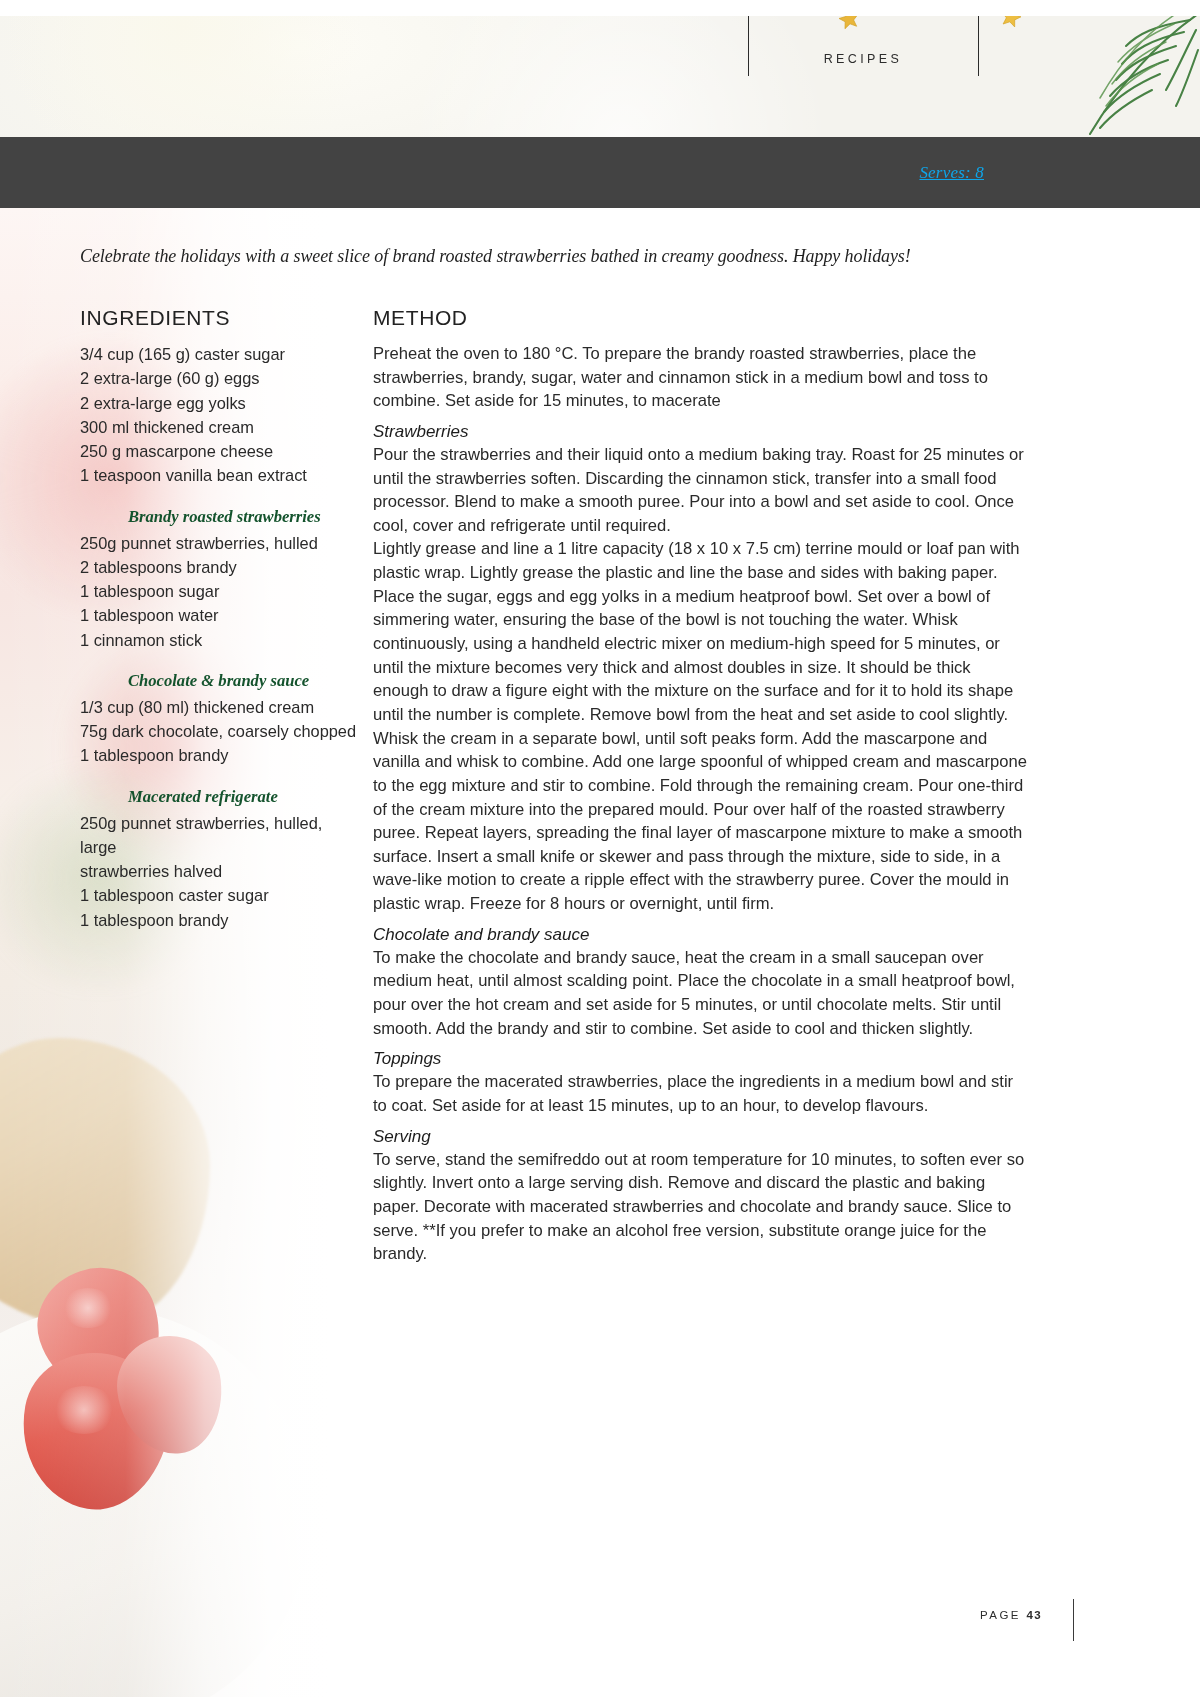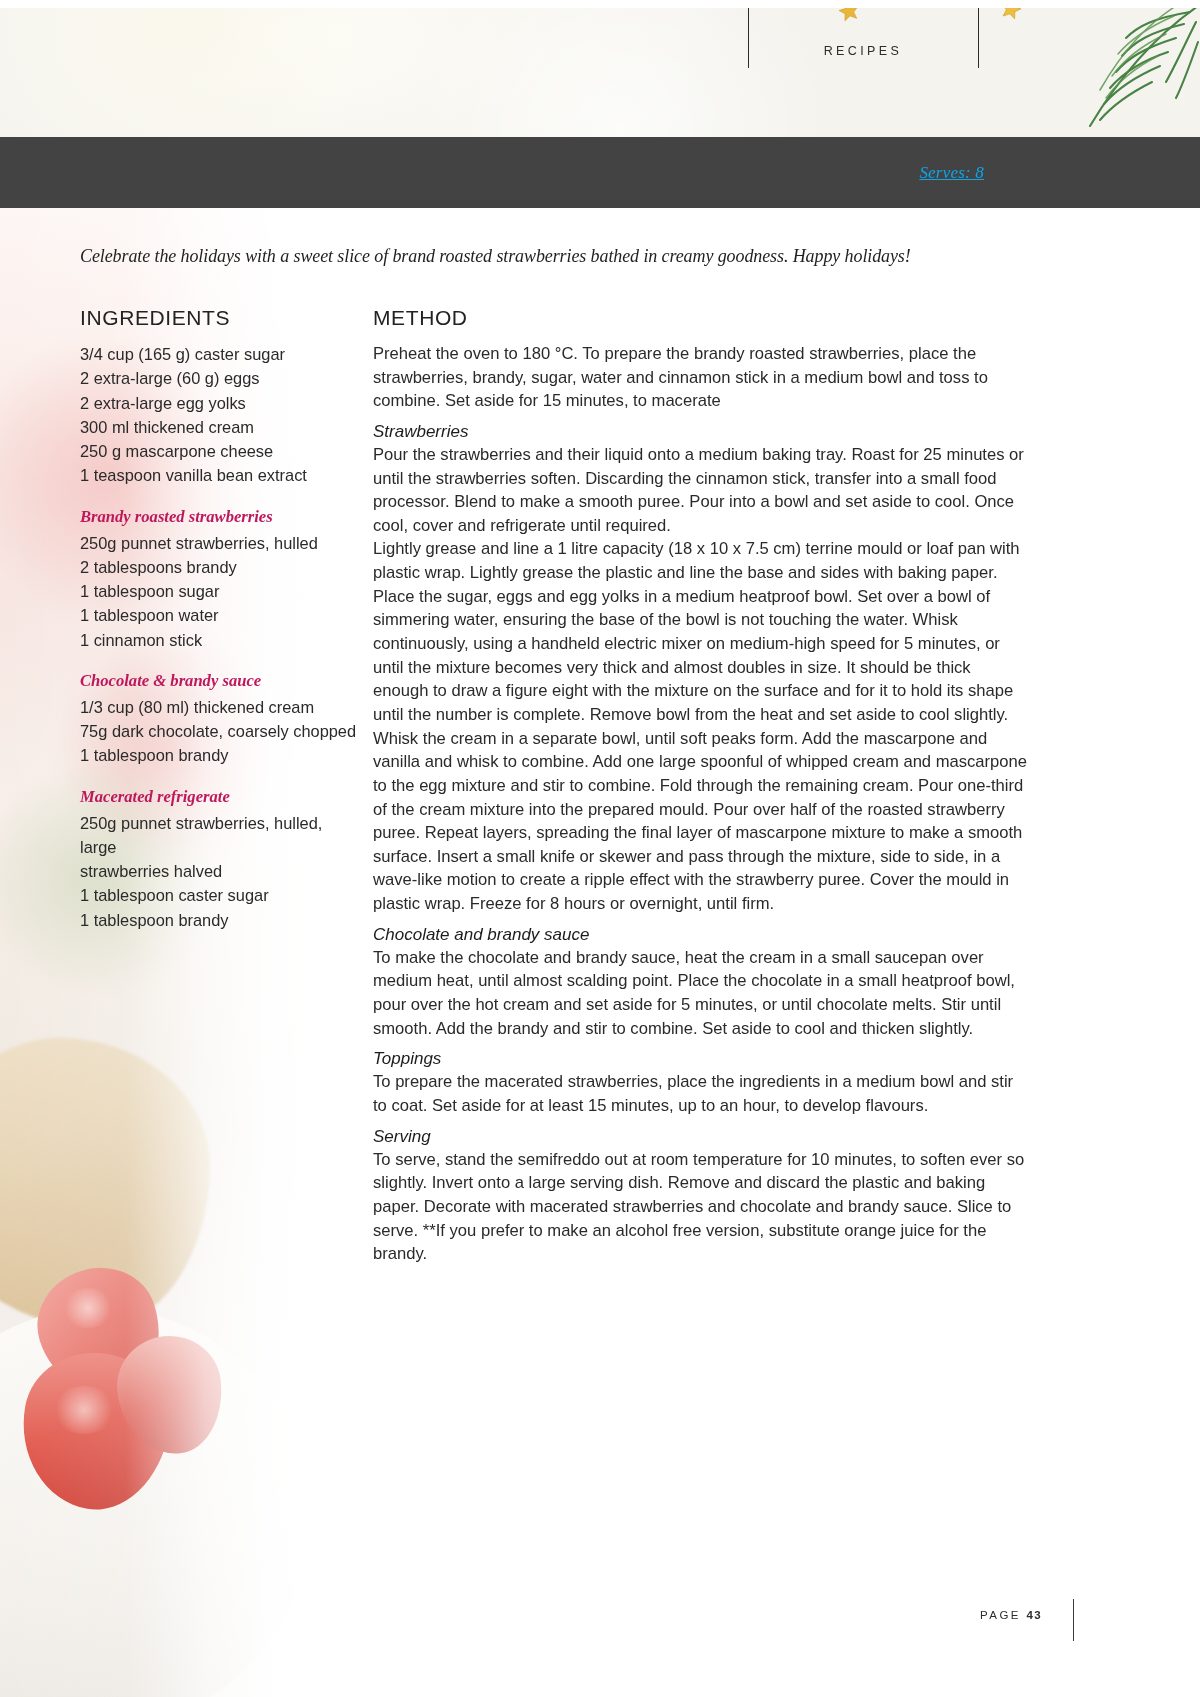--- a/index.html
+++ b/index.html
@@ -15,21 +15,21 @@
     position: relative;
     width: 1200px;
     height: 1697px;
     overflow: hidden;
     background: #ffffff;
   }
 
   
   .hero {
     position: absolute;
-    top: 8px; left: 0;
+    top: 16px; left: 0;
     width: 1200px;
     height: 137px;
     background:
       radial-gradient(ellipse 420px 200px at 300px 30px, #fdfcf6 0%, #f7f6f0 60%, #f4f3ee 100%),
       linear-gradient(180deg, #f6f5f0 0%, #f4f3ef 55%, #f2f1ec 100%);
     overflow: hidden;
   }
   .hero-wash {
     position: absolute;
     inset: 0;
@@ -256,24 +256,25 @@
     line-height: 1.48;
     color: #2a2a2a;
     font-family: "Liberation Sans", sans-serif;
   }
   .ing-group { margin-top: 17px; }
   .ing-group:first-of-type { margin-top: 0; }
   .ing-sub {
     font-size: 16.6px;
     font-style: italic;
     font-weight: bold;
-    color: #be185d;
+    color: #14532d;
     font-family: "Liberation Serif", serif;
     line-height: 1.5;
     margin-bottom: 1px;
+    margin-left: 48px;
   }
 
   .m-sub {
     font-size: 17px;
     font-style: italic;
     color: #1c1c1c;
     font-family: Liberation Sans, sans-serif;
     margin-top: 9px;
     margin-bottom: 1px;
   }

